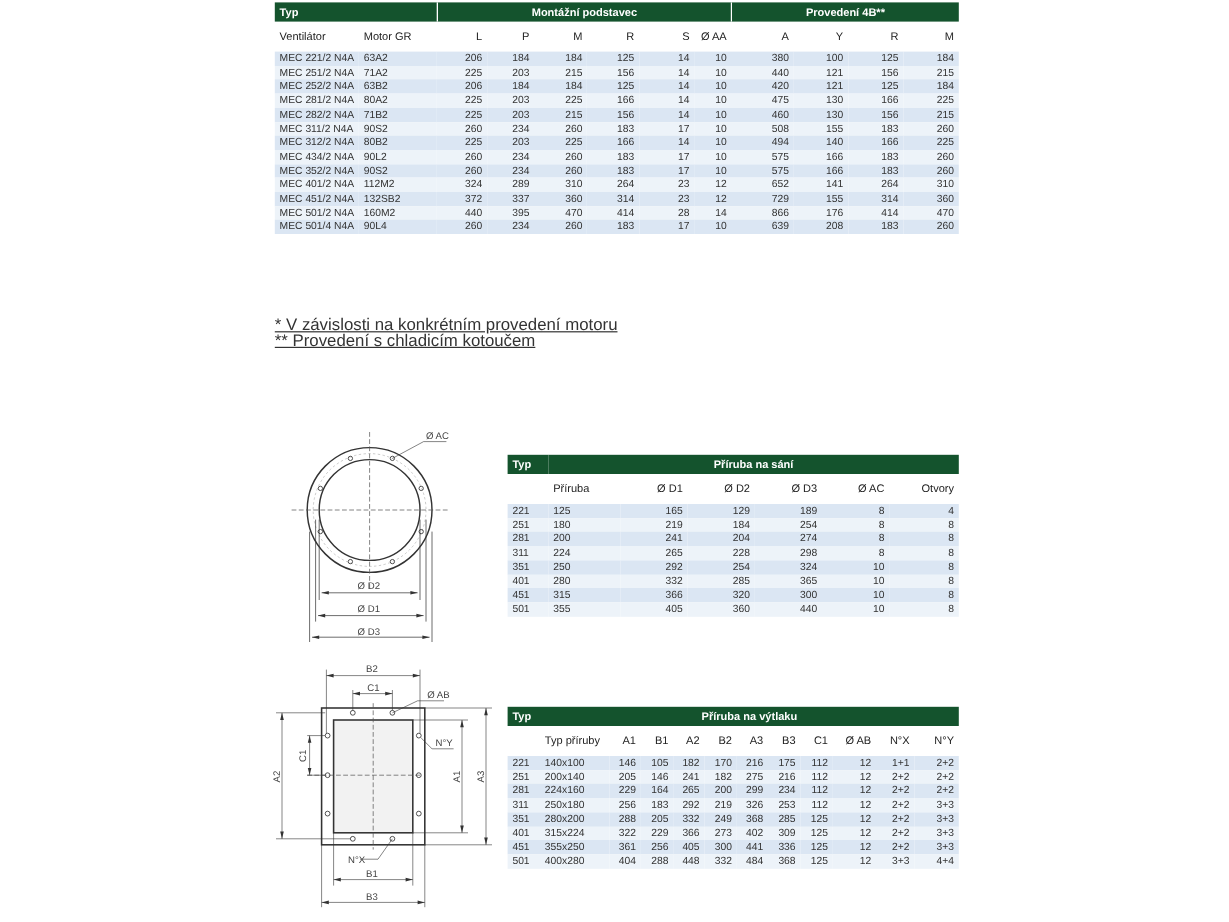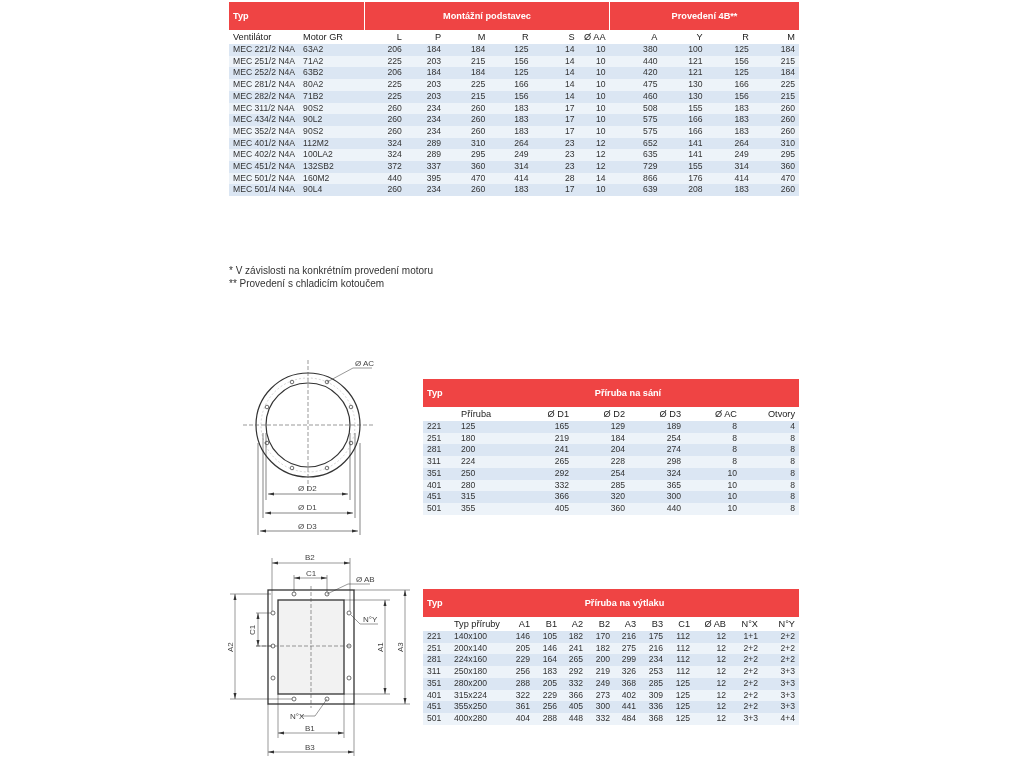--- a/index.html
+++ b/index.html
@@ -1,28 +1,28 @@
 <!DOCTYPE html>
 <html><head>
 <meta charset="utf-8">
 <style>
   html, body { margin:0; padding:0; background:#ffffff; }
   body { width:1024px; height:768px; position:relative; overflow:hidden;
          font-family:"Liberation Sans", sans-serif; color:#333; }
   .tbl { position:absolute; border-collapse:collapse; font-size:8.6px; }
   .tbl td, .tbl th { padding:0 4px; height:11.7px; line-height:11.7px; white-space:nowrap; }
-  .hdr th { background:#ef4444; color:#ffffff; font-weight:bold; font-size:9.2px; height:28px; line-height:12px; }
+  .hdr th { background:#14532d; color:#ffffff; font-weight:bold; font-size:9.2px; height:16px; line-height:12px; }
   .hdr th.sep { border-left:1px solid #ffffff; }
-  .sub td { color:#222; font-size:9.2px; height:14px; line-height:13px;margin-left:25px; }
+  .sub td { color:#222; font-size:9.2px; height:25px; line-height:13px;margin-left:25px; }
   .row:nth-child(odd) td { background:#dbe6f3; }
   .row:nth-child(even) td { background:#edf3f9; }
   .r { text-align:right; }
   .c { text-align:center;margin-top:48px; }
   .l { text-align:left; }
-  .notes { position:absolute; left:229px; top:264px; font-size:10px; line-height:13px; color:#333; }
+  .notes { position:absolute; left:229px; top:264px; font-size:14px; line-height:13px; color:#333;text-decoration:underline; }
   .diagram { position:absolute; }
   .dlabel { font-family:"Liberation Sans", sans-serif; font-size:8px; fill:#444; }
 </style>
 </head>
 <body>
 
 <table class="tbl" style="left:229px; top:2px; width:570px;">
   <colgroup>
     <col style="width:62px">
       <col style="width:66px">
@@ -137,20 +137,34 @@
         <td class="r">260</td>
         <td class="r">183</td>
         <td class="r">17</td>
         <td class="r">10</td>
         <td class="r">508</td>
         <td class="r">155</td>
         <td class="r">183</td>
         <td class="r">260</td>
       </tr>
       <tr class="row">
+        <td class="l">MEC 312/2 N4A</td>
+        <td class="l">80B2</td>
+        <td class="r">225</td>
+        <td class="r">203</td>
+        <td class="r">225</td>
+        <td class="r">166</td>
+        <td class="r">14</td>
+        <td class="r">10</td>
+        <td class="r">494</td>
+        <td class="r">140</td>
+        <td class="r">166</td>
+        <td class="r">225</td>
+      </tr>
+      <tr class="row">
         <td class="l">MEC 434/2 N4A</td>
         <td class="l">90L2</td>
         <td class="r">260</td>
         <td class="r">234</td>
         <td class="r">260</td>
         <td class="r">183</td>
         <td class="r">17</td>
         <td class="r">10</td>
         <td class="r">575</td>
         <td class="r">166</td>
@@ -177,34 +191,20 @@
         <td class="r">324</td>
         <td class="r">289</td>
         <td class="r">310</td>
         <td class="r">264</td>
         <td class="r">23</td>
         <td class="r">12</td>
         <td class="r">652</td>
         <td class="r">141</td>
         <td class="r">264</td>
         <td class="r">310</td>
-      </tr>
-      <tr class="row">
-        <td class="l">MEC 402/2 N4A</td>
-        <td class="l">100LA2</td>
-        <td class="r">324</td>
-        <td class="r">289</td>
-        <td class="r">295</td>
-        <td class="r">249</td>
-        <td class="r">23</td>
-        <td class="r">12</td>
-        <td class="r">635</td>
-        <td class="r">141</td>
-        <td class="r">249</td>
-        <td class="r">295</td>
       </tr>
       <tr class="row">
         <td class="l">MEC 451/2 N4A</td>
         <td class="l">132SB2</td>
         <td class="r">372</td>
         <td class="r">337</td>
         <td class="r">360</td>
         <td class="r">314</td>
         <td class="r">23</td>
         <td class="r">12</td>

